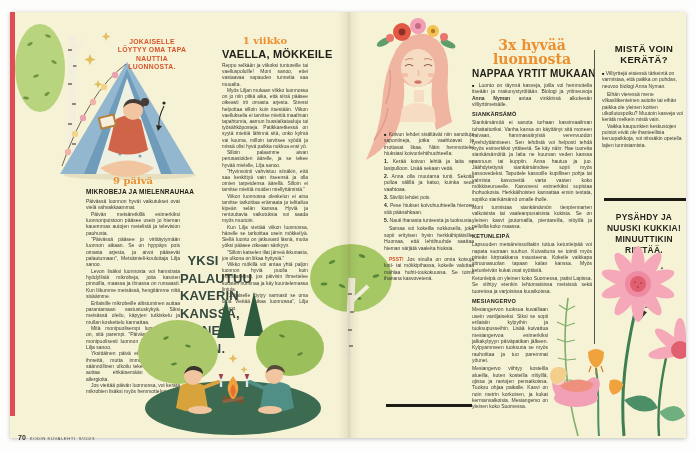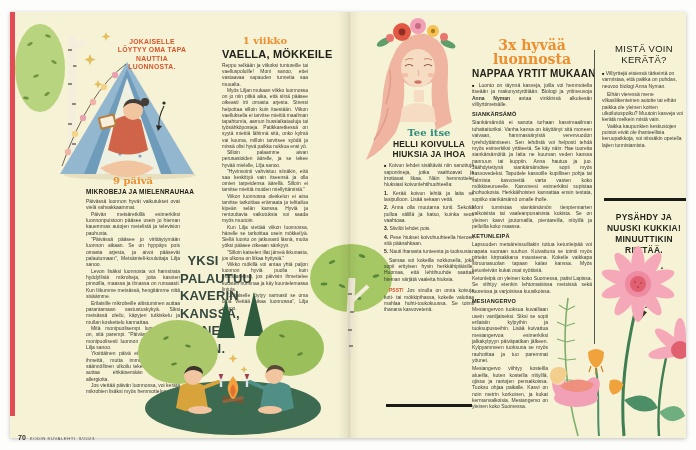--- a/index.html
+++ b/index.html
@@ -28,21 +28,21 @@
   .annotation{position:absolute;left:104px;top:26px;width:76px;text-align:center;
     color:#d8552b;font-weight:bold;font-size:6.8px;line-height:1.25;letter-spacing:.3px;z-index:3;}
   .pullquote{position:absolute;left:170px;top:240px;width:46px;text-align:center;
     color:#34483e;font-weight:bold;font-size:13px;line-height:1.35;letter-spacing:.2px;}
   .subhead{margin:4px 0 1px;font-size:5.6px;font-weight:bold;color:#23221a;letter-spacing:.2px;}
   .sfind b,.psst{color:#23221a;}
   .psst{color:#d8552b;font-weight:bold;}
   .step b{color:#23221a;}
   .narrow{width:76px;}
   .where-title{margin:0 0 4px;text-align:center;font-size:9.5px;line-height:1.15;
-    letter-spacing:.3px;color:#23221a;font-weight:normal;}
+    letter-spacing:.3px;color:#23221a;font-weight:bold;}
   .callout{position:absolute;left:592px;top:200px;width:84px;text-align:center;
     color:#26251d;font-weight:bold;font-size:8.4px;line-height:1.3;letter-spacing:.3px;}
   .bar{position:absolute;height:3px;background:#1c1b16;}
   .bar-diy{left:376px;top:392px;width:86px;}
   .bar-where{left:594px;top:186px;width:82px;}
   .vdivider{position:absolute;left:584px;top:38px;width:1px;height:294px;background:#56554b;}
   .footer{position:absolute;left:8px;top:414px;color:#33322b;}
   .folio{font-size:7px;font-weight:bold;margin-right:4px;}
   .mag{font-size:4.3px;letter-spacing:.5px;color:#55544a;margin-right:3px;}
   .diy-head{text-align:center;}
@@ -240,24 +240,20 @@
         <circle cx="62" cy="14" r="8" fill="#f2a0b5"></circle>
         <circle cx="62" cy="14" r="3" fill="#c76a84"></circle>
         <circle cx="77" cy="19" r="6" fill="#f5c153"></circle>
         <circle cx="77" cy="19" r="2.2" fill="#b07c22"></circle>
         <circle cx="34" cy="26" r="4" fill="#e8766f"></circle>
         <circle cx="88" cy="25" r="4" fill="#e8766f"></circle>
       </g>
     </svg>
 
     <section class="col" style="left:374px;top:116px;width:90px">
-      <div class="diy-head">
-        <div class="kicker teal">Tee itse</div>
-        <h2 class="col-title wrap">HELLI KOIVULLA HIUKSIA JA IHOA</h2>
-      </div>
       <div class="bt" style="margin-top:3px">
         <p class="lead"><span class="bullet">■</span> <span>Koivun lehdet sisältävät niin sanottuja saponiineja, jotka vaahtoavat ja irrottavat likaa. Näin hemmottelet hiuksiasi koivunlehtihuuhteella:</span></p>
         <p class="step lead"><b>1.</b> <span>Kerää koivun lehtiä ja laita ne lasipulloon. Lisää sekaan vettä.</span></p>
         <p class="step lead"><b>2.</b> <span>Anna olla muutama tunti. Sekoita pulloa välillä ja katso, kuinka seos vaahtoaa.</span></p>
         <p class="step lead"><b>3.</b> <span>Siivilöi lehdet pois.</span></p>
         <p class="step lead"><b>4.</b> <span>Pese hiukset koivuhuuhteella hieroen sitä päänahkaan.</span></p>
         <p class="step lead"><b>5.</b> <span>Nauti ihanasta tunteesta ja tuoksusta.</span></p>
         <p>Samaa voi kokeilla nokkosella, joka sopii erityisen hyvin herkkähipiäisille. Huomaa, että lehtihuuhde saattaa hieman värjätä vaaleita hiuksia.</p>
         <p style="margin-top:5px"><b class="psst">PSST!</b> <span>Jos sinulla on omia koivuja koti- tai mökkipihassa, kokeile valuttaa mahlaa huhti-toukokuussa. Se toimii ihanana kasvovetenä.</span></p>
       </div>

